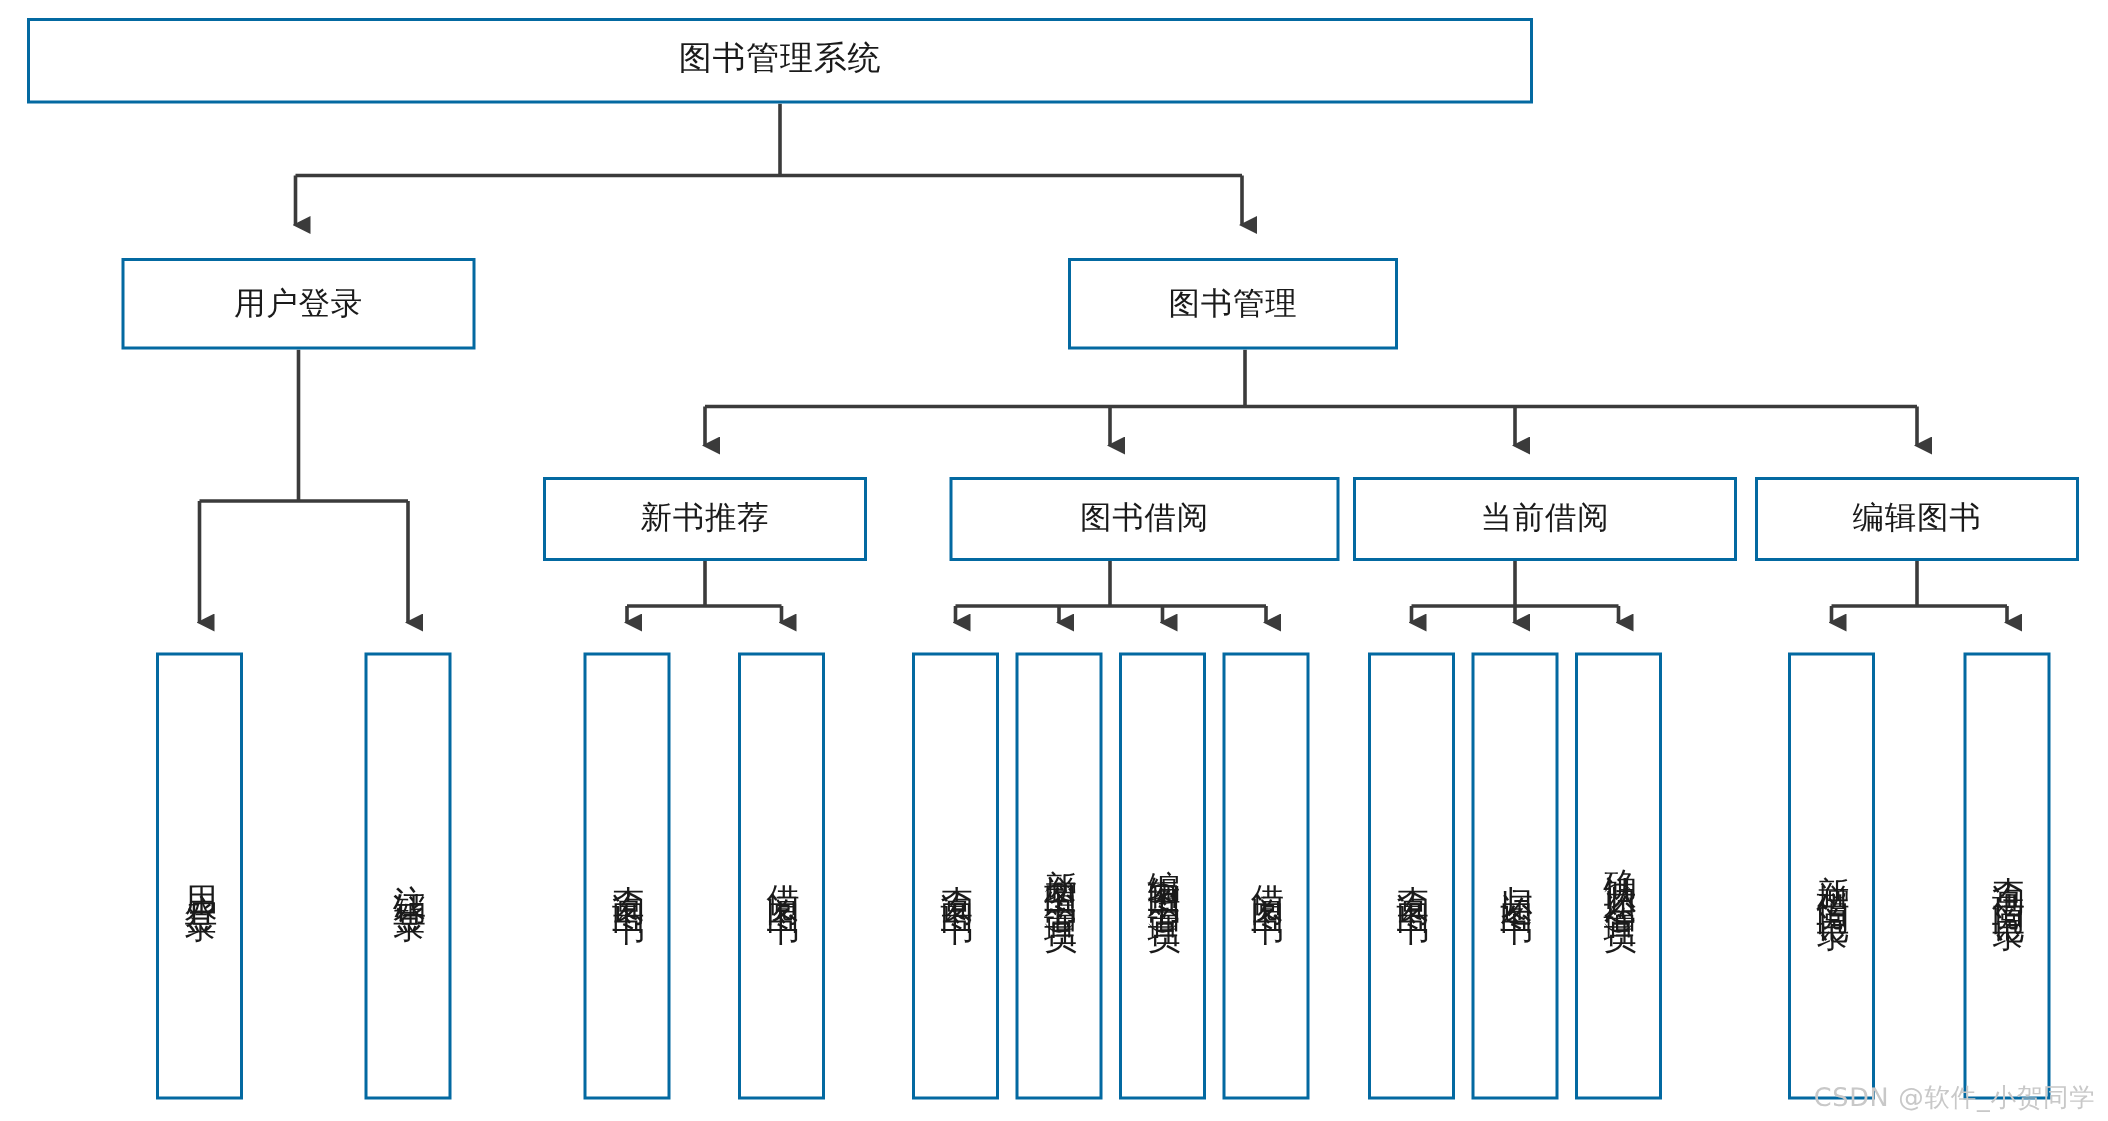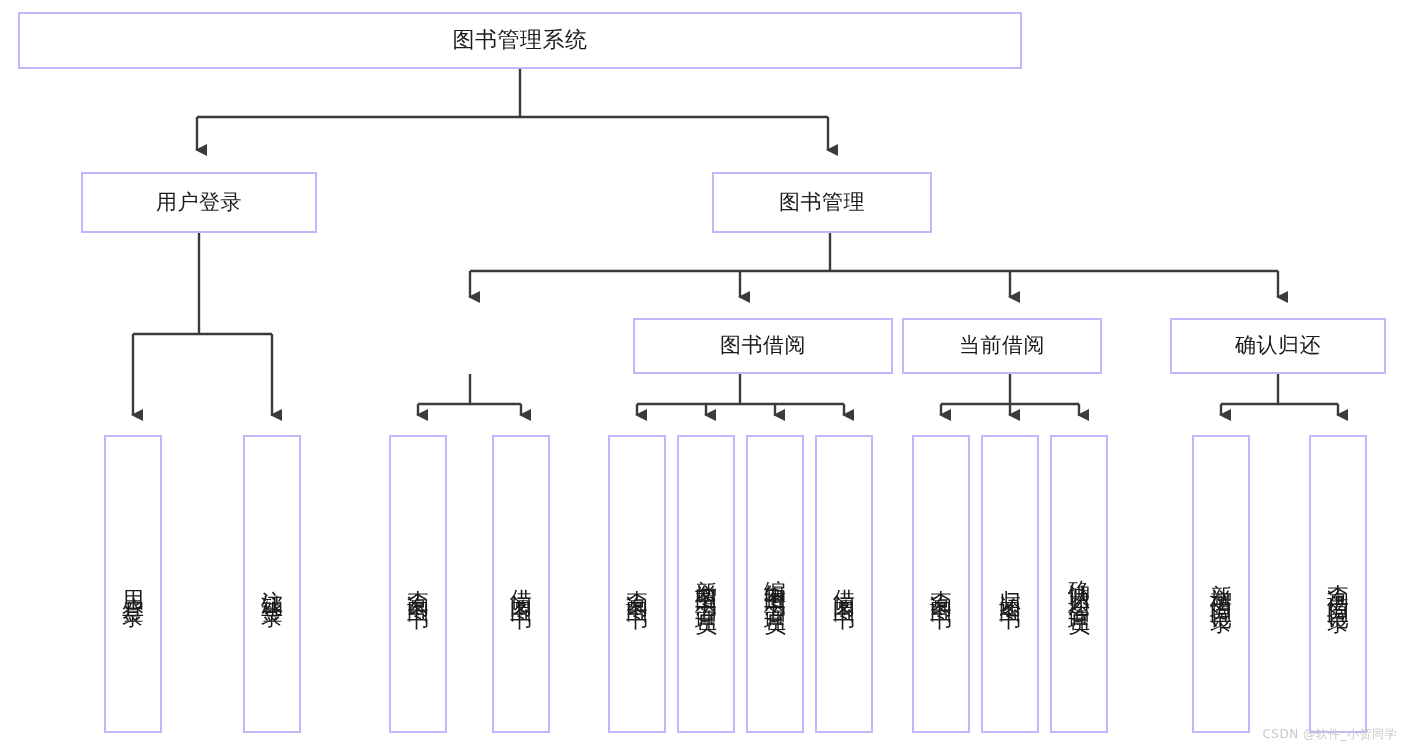--- a/index.html
+++ b/index.html
@@ -23,21 +23,21 @@
     left: 0;
     top: 0;
     width: 1405px;
     height: 747px;
     pointer-events: none;
   }
   .node {
     position: absolute;
     box-sizing: border-box;
     background: #ffffff;
-    border: 2px solid #c4b5fd;
+    border: 2px solid #0369a1;
     display: flex;
     align-items: center;
     justify-content: center;
     color: #1a1a1a;
   }
   .node-label {
     display: block;
     text-align: center;
     line-height: 1.12;
     letter-spacing: 0.5px;
@@ -64,21 +64,21 @@
     white-space: nowrap;
   }
   .node.vert.long .node-label {
     letter-spacing: 5px;
     font-size: 22px;
   }
   .watermark {
     position: absolute;
     right: 8px;
     bottom: 4px;
-    font-size: 12px;
+    font-size: 17px;
     color: #c8c8c8;
     letter-spacing: 0.5px;
     white-space: nowrap;
     font-family: "DejaVu Sans", "Liberation Sans", sans-serif;
   }
 </style>
 </head>
 <body>
 
 <div id="canvas">
@@ -137,28 +137,31 @@
     <span class="node-label">图书管理系统</span>
   </div>
 
   <div class="node horiz" style="left:81px; top:172px; width:236px; height:61px;">
     <span class="node-label">用户登录</span>
   </div>
   <div class="node horiz" style="left:712px; top:172px; width:220px; height:61px;">
     <span class="node-label">图书管理</span>
   </div>
 
+  <div class="node horiz" style="left:362px; top:318px; width:216px; height:56px;">
+    <span class="node-label">新书推荐</span>
+  </div>
   <div class="node horiz" style="left:633px; top:318px; width:260px; height:56px;">
     <span class="node-label">图书借阅</span>
   </div>
-  <div class="node horiz" style="left:902px; top:318px; width:200px; height:56px;">
+  <div class="node horiz" style="left:902px; top:318px; width:256px; height:56px;">
     <span class="node-label">当前借阅</span>
   </div>
   <div class="node horiz" style="left:1170px; top:318px; width:216px; height:56px;">
-    <span class="node-label">确认归还</span>
+    <span class="node-label">编辑图书</span>
   </div>
 
   <div class="node vert" style="left:104px; top:435px; width:58px; height:298px;">
     <span class="node-label">用户登录</span>
   </div>
   <div class="node vert" style="left:243px; top:435px; width:58px; height:298px;">
     <span class="node-label">注销登录</span>
   </div>
 
   <div class="node vert" style="left:389px; top:435px; width:58px; height:298px;">

